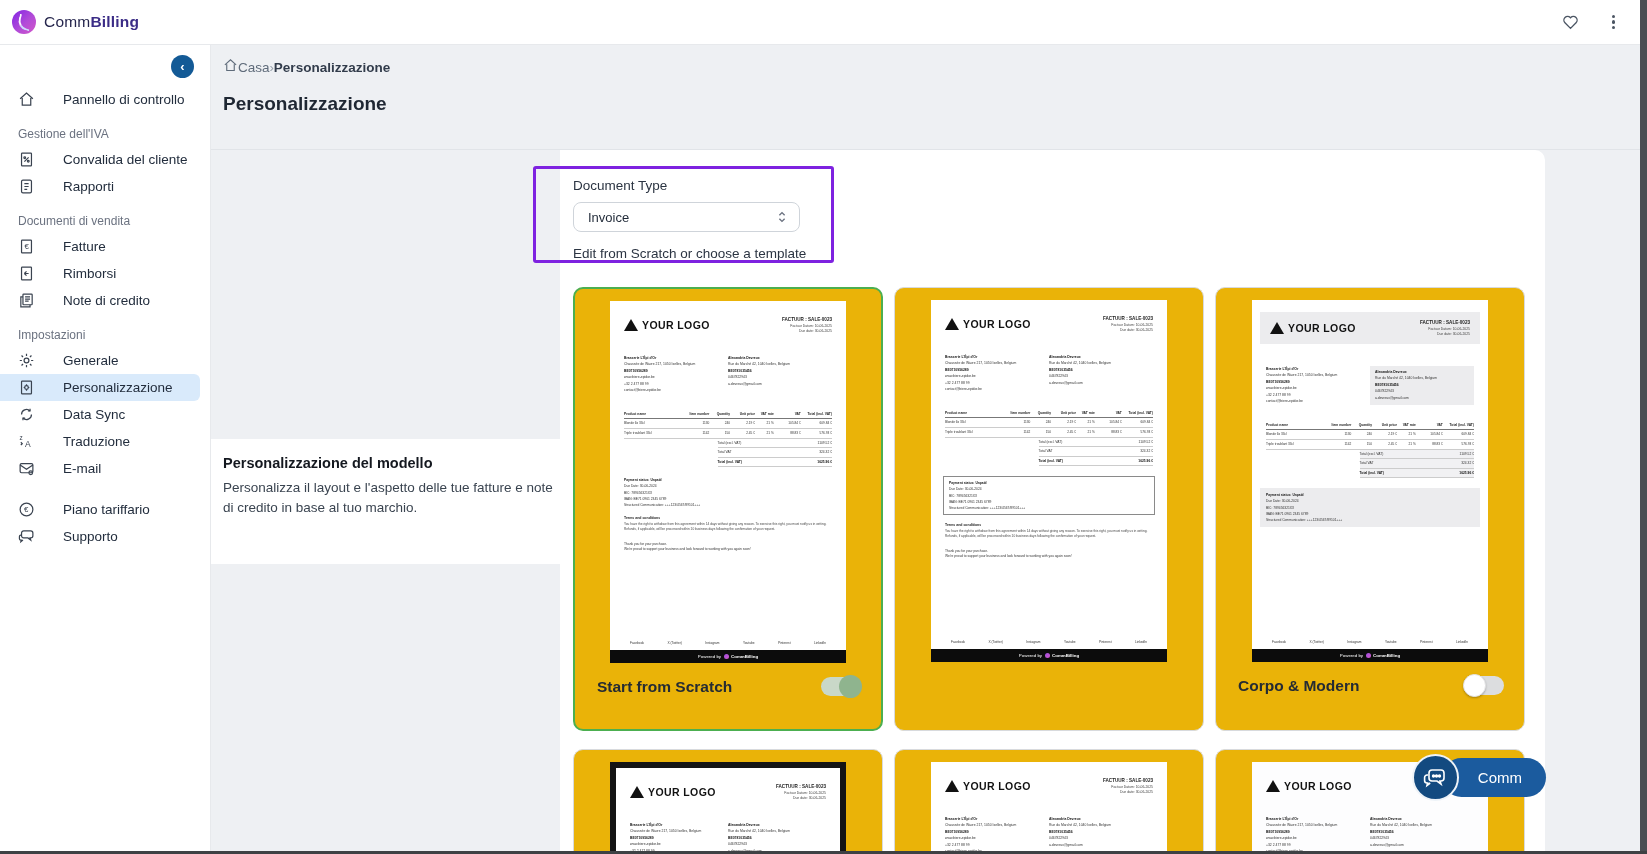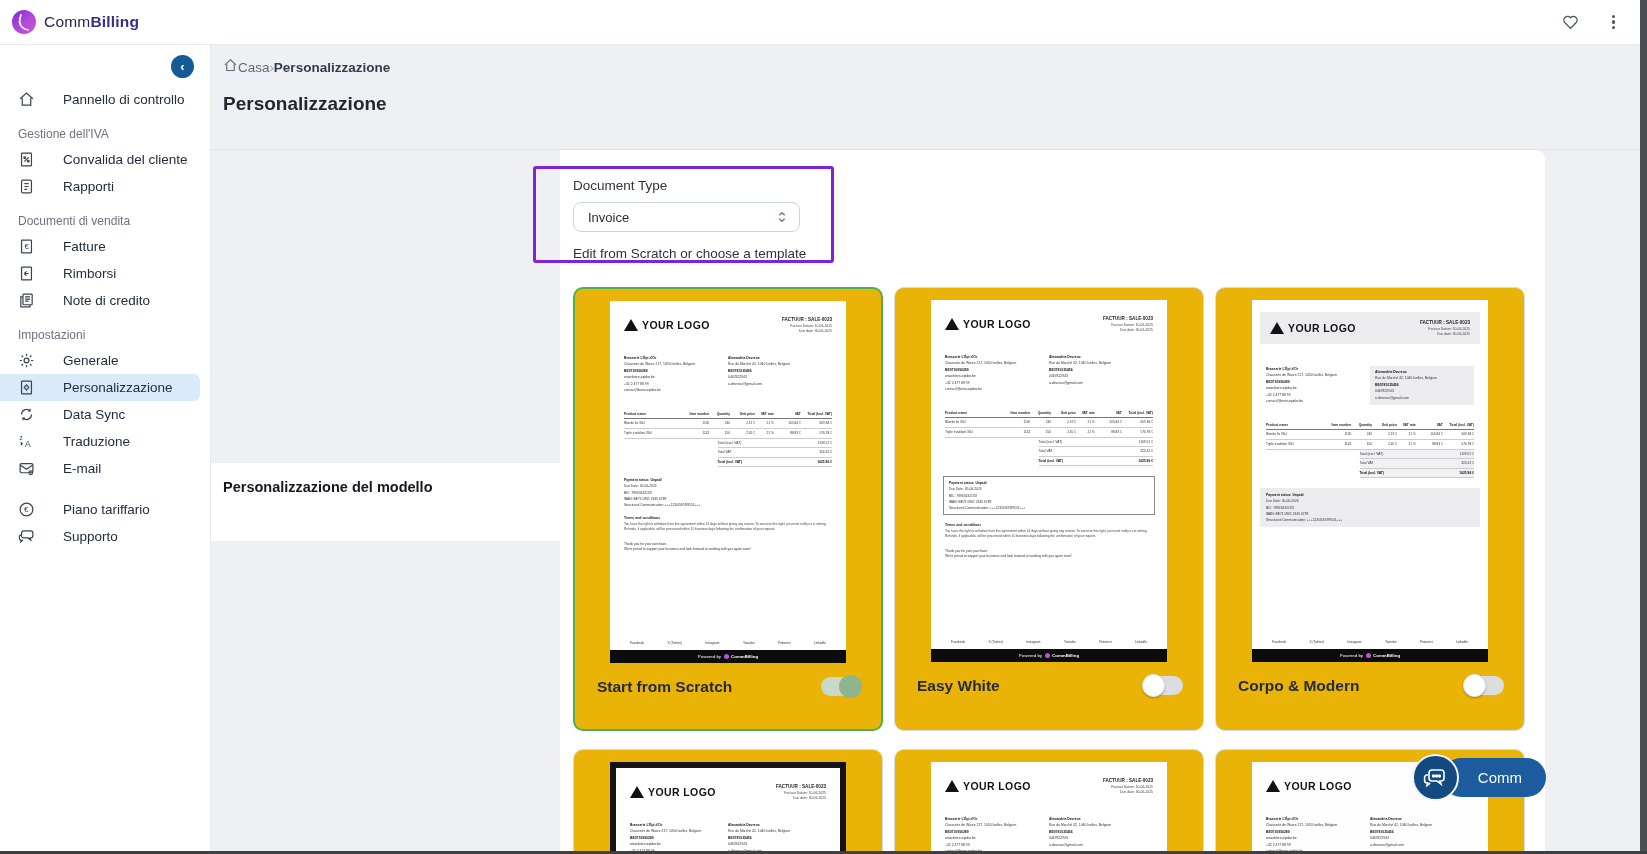--- a/index.html
+++ b/index.html
@@ -312,20 +312,21 @@
           <span>Casa</span>
           <span class="sep">›</span>
           <span class="crumb-current">Personalizzazione</span>
         </div>
         <h1 class="page-title">Personalizzazione</h1>
       </div>
 
       <div class="content-row">
         <div class="desc-card">
           <h3>Personalizzazione del modello</h3>
+          <p>Personalizza il layout e l'aspetto delle tue fatture e note di credito in base al tuo marchio.</p>
         </div>
 
         <div class="panel">
           <div class="doctype-block">
             <div class="doctype-label">Document Type</div>
             <div class="select-box" role="button">
               <span>Invoice</span>
               <svg width="10" height="14" viewBox="0 0 10 16" fill="none" stroke="#6b7280" stroke-width="1.6">
                 <path d="M2 6 5 3l3 3M2 10l3 3 3-3"></path>
                 </svg>
@@ -535,26 +536,20 @@
                     <span>X (Twitter)</span>
                     <span>Instagram</span>
                     <span>Youtube</span>
                     <span>Pinterest</span>
                     <span>LinkedIn</span>
                   </div>
                   <div class="inv-footer">
                     <span>Powered by</span>
                     <span class="f-dot"></span>
                     <b>CommBilling</b>
-                  </div>
-                </div>
-                <div class="card-footer">
-                  <span class="card-title">Easy White</span>
-                  <div class="toggle off">
-                    <span class="knob"></span>
                   </div>
                 </div>
               </div>
               <div class="tpl-card">
                 <div class="inv v-corpo">
                   <div class="inv-head">
                     <div class="inv-logo">
                       <span class="tri"></span>
                       <span class="logo-txt">YOUR LOGO</span>
                     </div>

